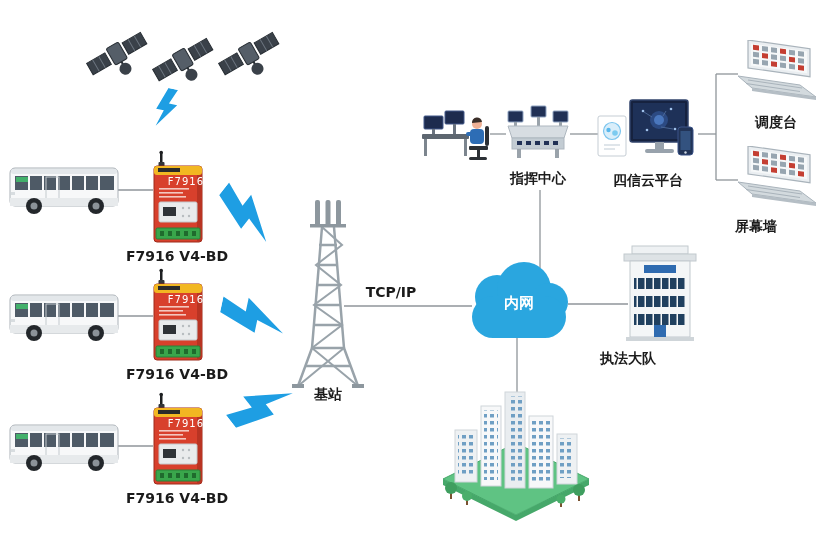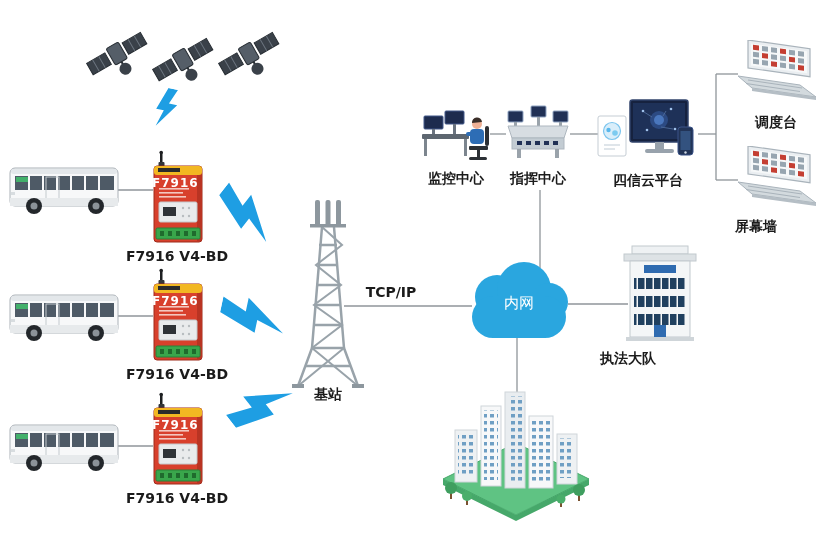--- a/index.html
+++ b/index.html
@@ -1,21 +1,21 @@
 <!DOCTYPE html>
 <html><head>
 <meta charset="utf-8">
 <style>
   html,body{margin:0;padding:0;background:#fff;}
   .stage{position:relative;width:832px;height:551px;background:#ffffff;
          font-family:"DejaVu Sans",sans-serif;overflow:hidden;}
   .gfx{position:absolute;left:0;top:0;}
   .lbl{position:absolute;font-size:14px;color:#1b1b1b;text-align:center;line-height:1.25;font-weight:bold;}
-  .lbl.white{color:#ffffff;font-weight:normal;font-size:15px;}
-  .brand{position:absolute;width:52px;text-align:left;font-size:12px;font-weight:bold;
+  .lbl.white{color:#ffffff;font-weight:bold;font-size:15px;}
+  .brand{position:absolute;width:52px;text-align:right;font-size:10px;font-weight:normal;
          color:#ffffff;letter-spacing:1px;}
   #lbl-m1{left:112px;top:248px;width:130px}
   #lbl-m2{left:112px;top:366px;width:130px}
   #lbl-m3{left:112px;top:490px;width:130px}
   #lbl-base{left:288px;top:386px;width:80px}
   #lbl-tcp{left:352px;top:284px;width:78px}
   #lbl-intranet{left:486px;top:294px;width:66px}
   #lbl-monitor{left:396px;top:170px;width:120px}
   #lbl-command{left:478px;top:170px;width:120px}
   #lbl-platform{left:588px;top:172px;width:120px}
@@ -289,21 +289,20 @@
         <circle cx="120" cy="127" r="4.5" fill="#4aae6b"></circle>
   </g>
 </svg>
 
 <div class="lbl" id="lbl-m1">F7916 V4-BD</div>
 <div class="lbl" id="lbl-m2">F7916 V4-BD</div>
 <div class="lbl" id="lbl-m3">F7916 V4-BD</div>
 <div class="lbl" id="lbl-base">基站</div>
 <div class="lbl" id="lbl-tcp">TCP/IP</div>
 <div class="lbl white" id="lbl-intranet">内网</div>
-<div class="lbl" id="lbl-monitor">监控中心</div>
 <div class="lbl" id="lbl-platform">四信云平台</div>
 <div class="lbl" id="lbl-command">指挥中心</div>
 <div class="lbl" id="lbl-dispatch">调度台</div>
 <div class="lbl" id="lbl-wall">屏幕墙</div>
 <div class="lbl" id="lbl-law">执法大队</div>
 
 <span class="brand" id="brand-1">F7916</span>
 <span class="brand" id="brand-2">F7916</span>
 <span class="brand" id="brand-3">F7916</span>
 

